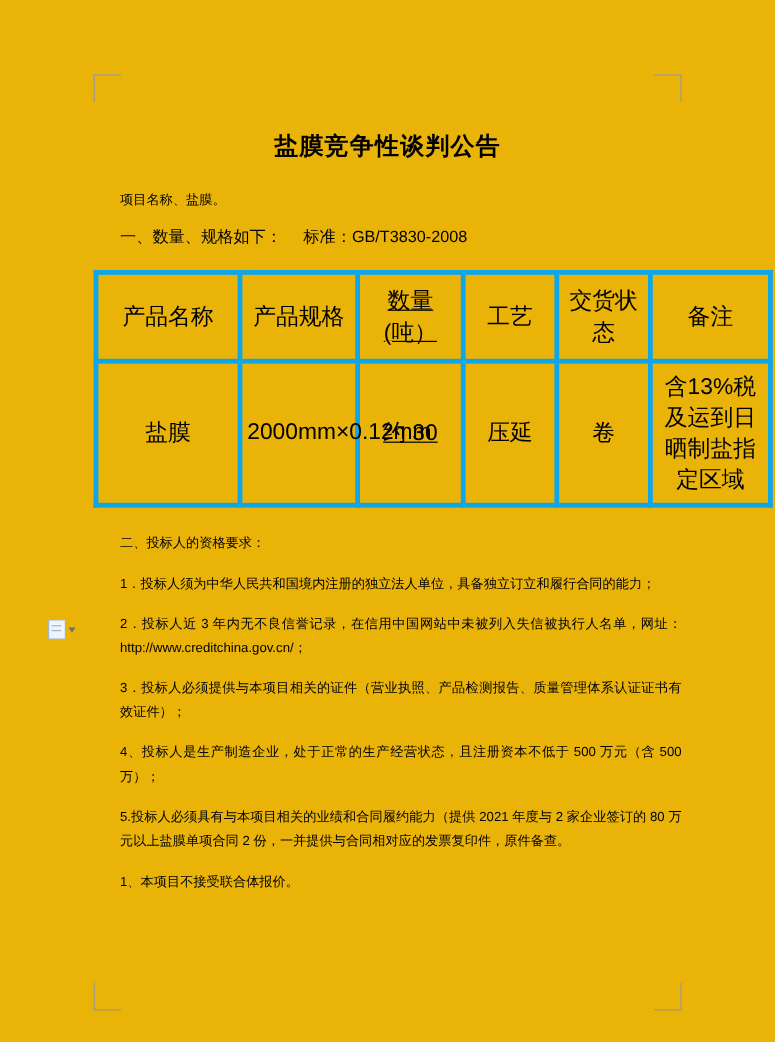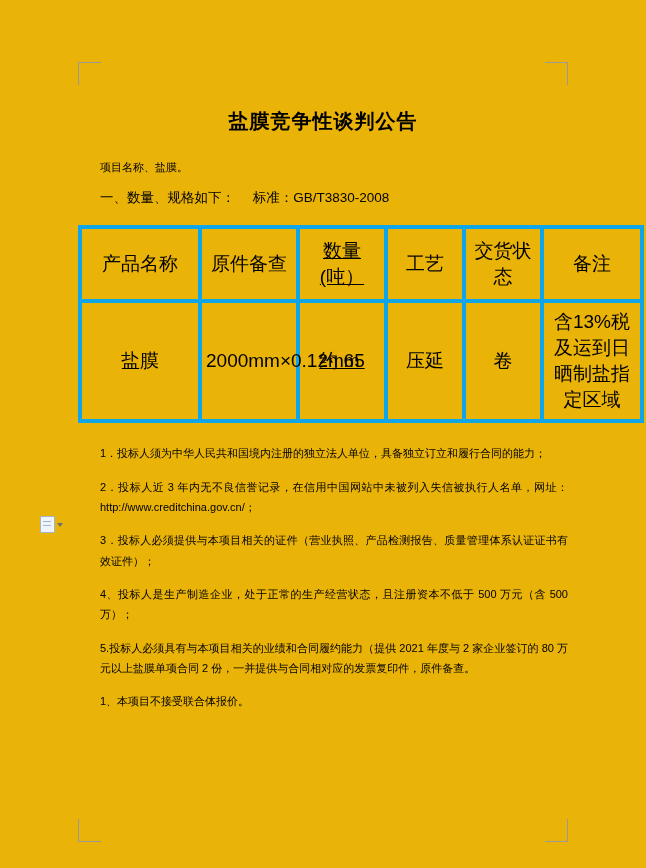--- a/index.html
+++ b/index.html
@@ -164,40 +164,41 @@
 
     <div class="spec-line">
       <span>一、数量、规格如下：</span>
       <span class="std">标准：GB/T3830-2008</span>
     </div>
 
     <table class="goods">
       <thead>
         <tr>
           <td class="col1">产品名称</td>
-          <td class="col2">原件备查</td>
+          <td class="col2">产品规格</td>
           <td class="col3">数量(吨）</td>
           <td class="col4">工艺</td>
           <td class="col5">交货状态</td>
           <td class="col6">备注</td>
         </tr>
       </thead>
       <tbody>
         <tr>
           <td class="col1">盐膜</td>
           <td class="col2">2000mm×0.12mm</td>
-          <td class="col3">约 65</td>
+          <td class="col3">约 30</td>
           <td class="col4">压延</td>
           <td class="col5">卷</td>
           <td class="col6">含13%税及运到日晒制盐指定区域</td>
         </tr>
       </tbody>
     </table>
 
     <div class="body-block">
+      <p class="para indent2">二、投标人的资格要求：</p>
       <p class="para indent2">1．投标人须为中华人民共和国境内注册的独立法人单位，具备独立订立和履行合同的能力；</p>
       <p class="para indent2">2．投标人近 3 年内无不良信誉记录，在信用中国网站中未被列入失信被执行人名单，网址：http://www.creditchina.gov.cn/；</p>
       <p class="para indent2">3．投标人必须提供与本项目相关的证件（营业执照、产品检测报告、质量管理体系认证证书有效证件）；</p>
       <p class="para indent2">4、投标人是生产制造企业，处于正常的生产经营状态，且注册资本不低于 500 万元（含 500 万）；</p>
       <p class="para indent2">5.投标人必须具有与本项目相关的业绩和合同履约能力（提供 2021 年度与 2 家企业签订的 80 万元以上盐膜单项合同 2 份，一并提供与合同相对应的发票复印件，原件备查。</p>
       <p class="para indent2">1、本项目不接受联合体报价。</p>
     </div>
 
   </div>
 </div>

